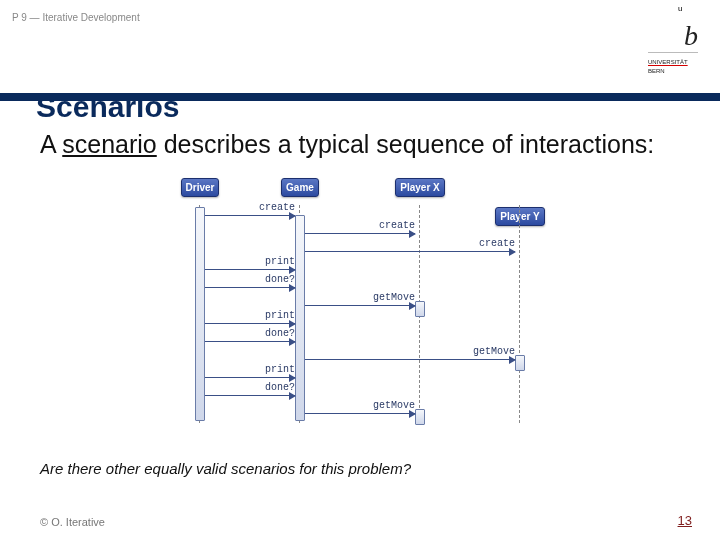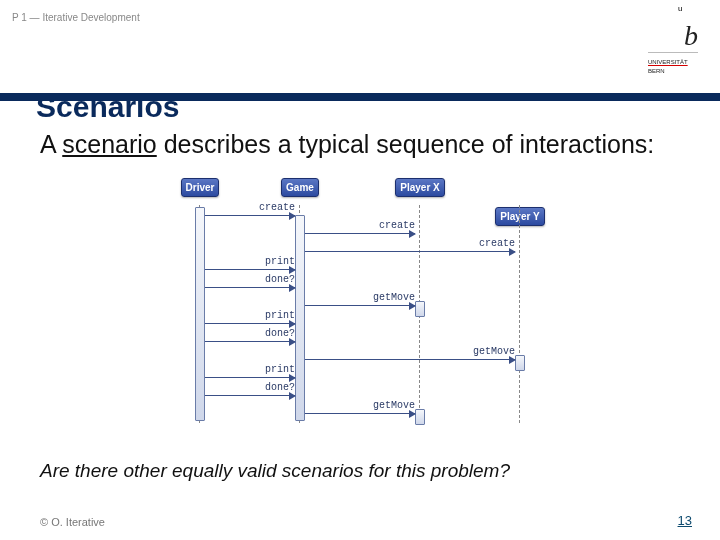--- a/index.html
+++ b/index.html
@@ -19,30 +19,30 @@
   .lead .ul { text-decoration:underline; }
   .diagram { position:relative; width:430px; height:260px; margin:18px auto 0; }
   .lifeline-head { position:absolute; top:0; width:70px; text-align:center; }
   .chip { display:inline-block; background:linear-gradient(#5b77c4,#2c4aa0); color:#fff; font-size:10px; font-weight:bold; padding:3px 4px; border-radius:3px; border:1px solid #1c2f6e; box-shadow:0 1px 2px rgba(0,0,0,0.3); }
   .lifeline { position:absolute; top:28px; width:2px; height:218px; border-left:1px dashed #888; }
   .activation { position:absolute; width:10px; background:linear-gradient(#f5f7fb,#cfd7ea); border:1px solid #6a7ca8; border-radius:1px; }
   .msg { position:absolute; height:14px; font-family:"Courier New",monospace; font-size:10px; color:#2b3b66; }
   .msg .line { position:absolute; top:10px; left:0; right:0; height:0; border-top:1.4px solid #3a4f86; }
   .msg .lbl { position:absolute; top:-3px; left:0; right:0; text-align:right; }
   .msg .arrow-r { position:absolute; top:6.5px; right:-1px; width:0; height:0; border-left:7px solid #3a4f86; border-top:4px solid transparent; border-bottom:4px solid transparent; }
-  .question { position:absolute; top:460px; left:40px; font-size:19px; font-style:italic; color:#111;text-align:center; }
+  .question { position:absolute; top:460px; left:40px; font-size:15px; font-style:italic; color:#111;text-align:center; }
   .footer-l { position:absolute; bottom:12px; left:40px; font-size:11px; color:#777; }
-  .footer-r { position:absolute; bottom:12px; right:28px; font-size:13px; color:#0c4a6e;text-decoration:underline; }
+  .footer-r { position:absolute; bottom:12px; right:28px; font-size:13px; color:#7f1d1d;text-decoration:underline; }
 </style>
 </head>
 <body>
 
 <div class="slide">
 
-  <div class="header-label">P 1 — Iterative Development</div>
+  <div class="header-label">P 9 — Iterative Development</div>
 
   <div class="logo">
     <span class="logo-u">u</span><br>
     <span class="logo-b">b</span>
     <div class="logo-wrap">
       <span class="logo-sub logo-ul">UNIVERSITÄT</span>
       <span class="logo-sub">BERN</span>
     </div>
   </div>
 

